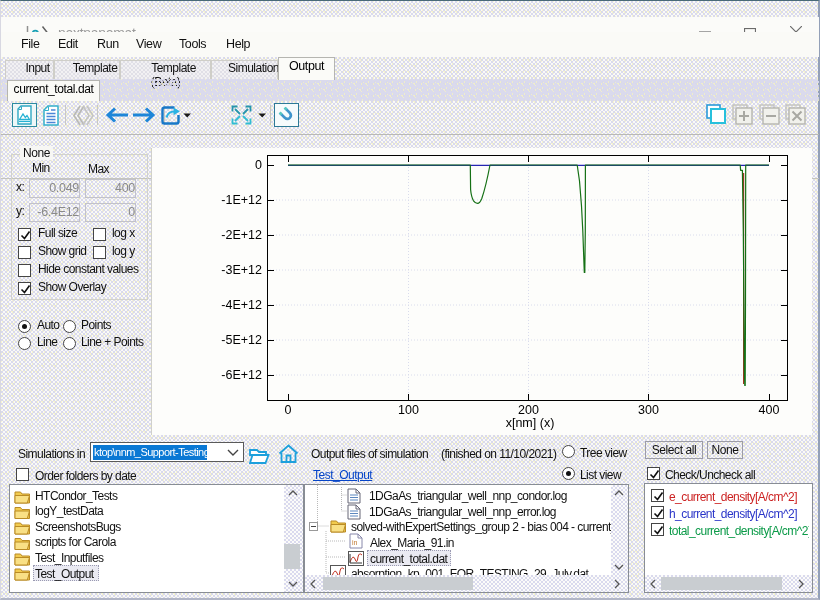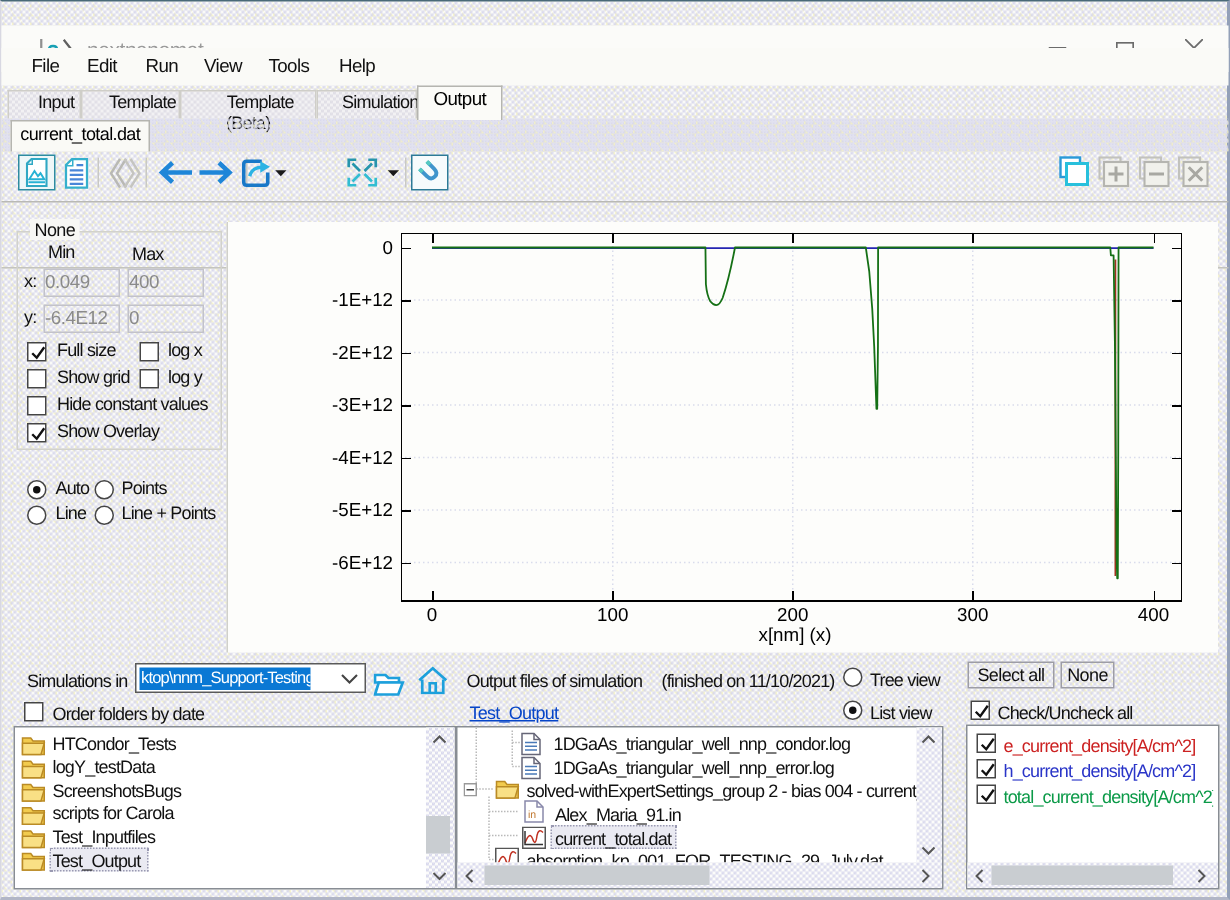--- a/index.html
+++ b/index.html
@@ -40,21 +40,21 @@
 #chartpanel{position:absolute;left:150px;top:147px;width:660px;height:287px;background:#fdfdfb;border-left:1px solid #d0d0ca;}
 
 .group{position:absolute;border:1px solid #d2d2cc;box-sizing:border-box;}
 .glabel{position:absolute;top:-9px;left:8px;background:#f7f7f4;padding:0 3px;font-size:12px;letter-spacing:-0.4px;color:#111;}
 .cb{position:absolute;width:13px;height:13px;background:#fff;border:1px solid #454545;box-sizing:border-box;}
 .cb svg{position:absolute;left:0px;top:0px;}
 .radio{position:absolute;width:13px;height:13px;background:#fff;border:1px solid #454545;border-radius:50%;box-sizing:border-box;}
 .rdot{position:absolute;left:3px;top:3px;width:5px;height:5px;border-radius:50%;background:#111;}
 .lbl{position:absolute;font-size:12px;letter-spacing:-0.55px;color:#111;white-space:nowrap;}
 .field{position:absolute;width:51px;height:19px;border:1px solid #c2c2ca;box-sizing:border-box;
- font-size:12.5px;letter-spacing:-0.3px;color:#8a8a8a;text-align:left;line-height:17px;}
+ font-size:12.5px;letter-spacing:-0.3px;color:#8a8a8a;text-align:right;line-height:17px;}
 
 .btn{position:absolute;height:18px;border:1px solid #9d9da5;box-sizing:border-box;
  font-size:12px;letter-spacing:-0.4px;color:#111;text-align:center;line-height:16px;}
 .listbox{position:absolute;background:#fff;border:1px solid #888d94;box-sizing:border-box;}
 .scrtrack{position:absolute;background-color:#fcfcfa;background-image:
  linear-gradient(45deg, rgba(214,214,236,.9) 25%, transparent 25%, transparent 75%, rgba(214,214,236,.9) 75%),
  linear-gradient(45deg, rgba(214,214,236,.9) 25%, transparent 25%, transparent 75%, rgba(214,214,236,.9) 75%);
  background-size:4px 4px;background-position:0 0,2px 2px;}
 .scrthumb{position:absolute;background:#c9cdd1;}
 a.lnk{color:#0645c8;}

